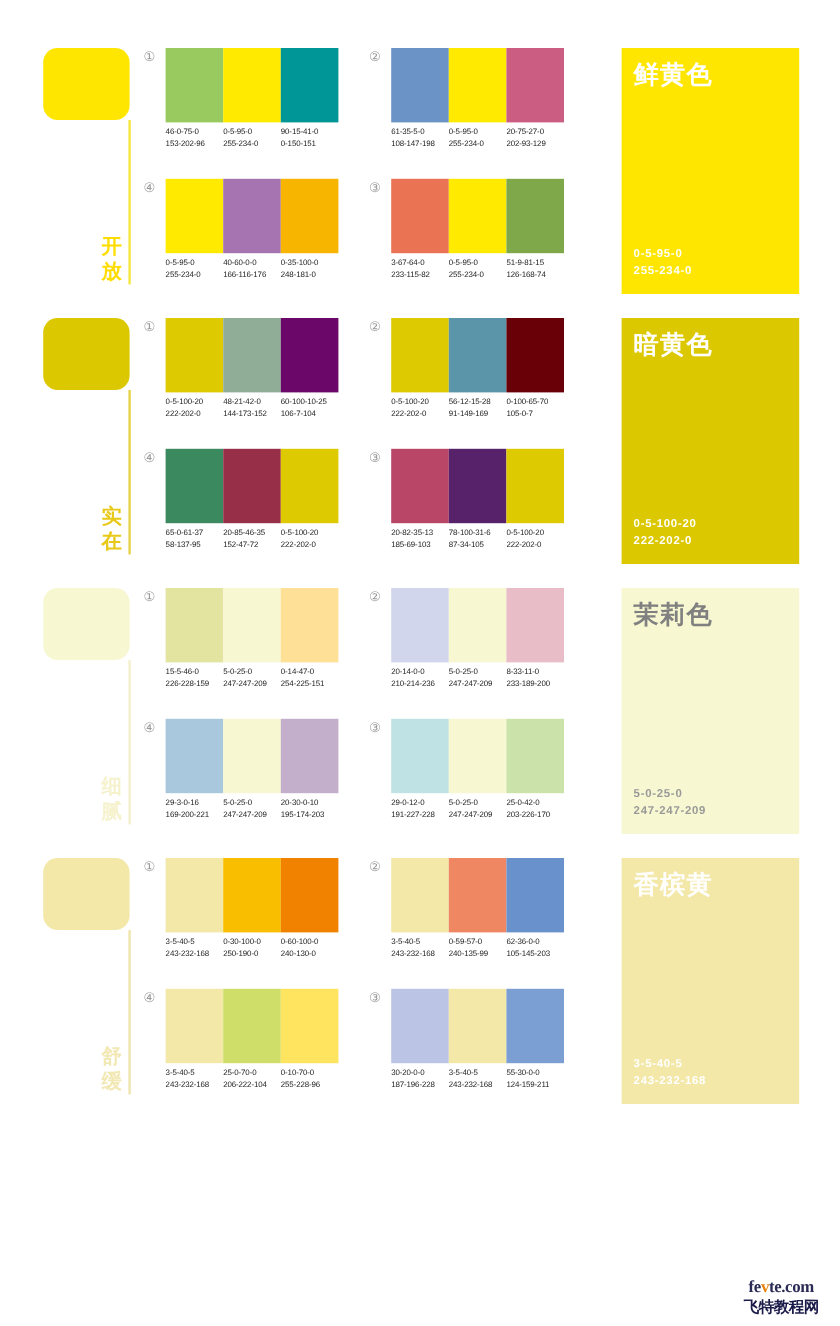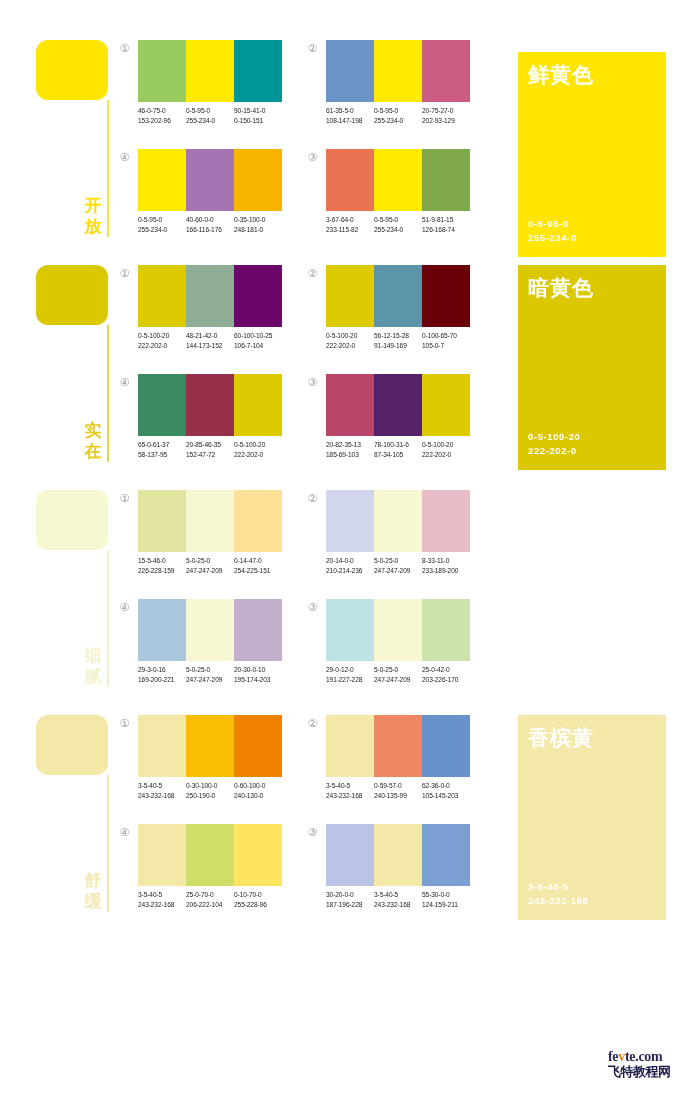--- a/index.html
+++ b/index.html
@@ -135,24 +135,24 @@
     font-size: 9.5px;
     line-height: 14px;
     font-weight: bold;
     letter-spacing: 0.6px;
   }
 
   
   #watermark {
     position: absolute;
     right: 6px;
-    bottom: 24px;
+    bottom: 7px;
     width: 86px;
     height: 32px;
-    text-align: left;
+    text-align: center;
   }
   #wm-top {
     font-family: "Liberation Serif", "DejaVu Serif", serif;
     font-size: 14px;
     line-height: 15px;
     font-weight: bold;
     color: #2b2b55;
     letter-spacing: -0.3px;
   }
   #wm-top .hl { color: #e8820c; }
@@ -256,21 +256,21 @@
           <div>
             <div>0-5-95-0</div>
             <div>255-234-0</div>
           </div>
           <div>
             <div>51-9-81-15</div>
             <div>126-168-74</div>
           </div>
         </div>
       </div>
-      <div class="panel" style="background: rgb(255, 230, 0); margin-top: 12px;">
+      <div class="panel" style="background: rgb(255, 230, 0);">
         <div class="panel-title" style="color: rgb(255, 255, 255);">鲜黄色</div>
         <div class="panel-codes" style="color: rgb(255, 255, 255);">
           <div>0-5-95-0</div>
           <div>255-234-0</div>
         </div>
       </div>
     </div>
     <div class="section" style="top: 261px;">
       <div class="left-col">
         <div class="chip" style="background: rgb(220, 200, 0);"></div>
@@ -462,20 +462,27 @@
           <div>
             <div>5-0-25-0</div>
             <div>247-247-209</div>
           </div>
           <div>
             <div>25-0-42-0</div>
             <div>203-226-170</div>
           </div>
         </div>
       </div>
+      <div class="panel" style="background: rgb(247, 247, 209);">
+        <div class="panel-title" style="color: rgb(128, 128, 128);">茉莉色</div>
+        <div class="panel-codes" style="color: rgb(153, 153, 153);">
+          <div>5-0-25-0</div>
+          <div>247-247-209</div>
+        </div>
+      </div>
     </div>
     <div class="section" style="top: 711px;">
       <div class="left-col">
         <div class="chip" style="background: rgb(243, 232, 168);"></div>
         <div class="rule" style="background: rgb(239, 229, 174);"></div>
         <div class="vlabel" style="color: rgb(242, 232, 180);">舒
 缓</div>
       </div>
       <div class="triple" style="left: 118px; top: 4px;">
         <div class="marker">①</div>

